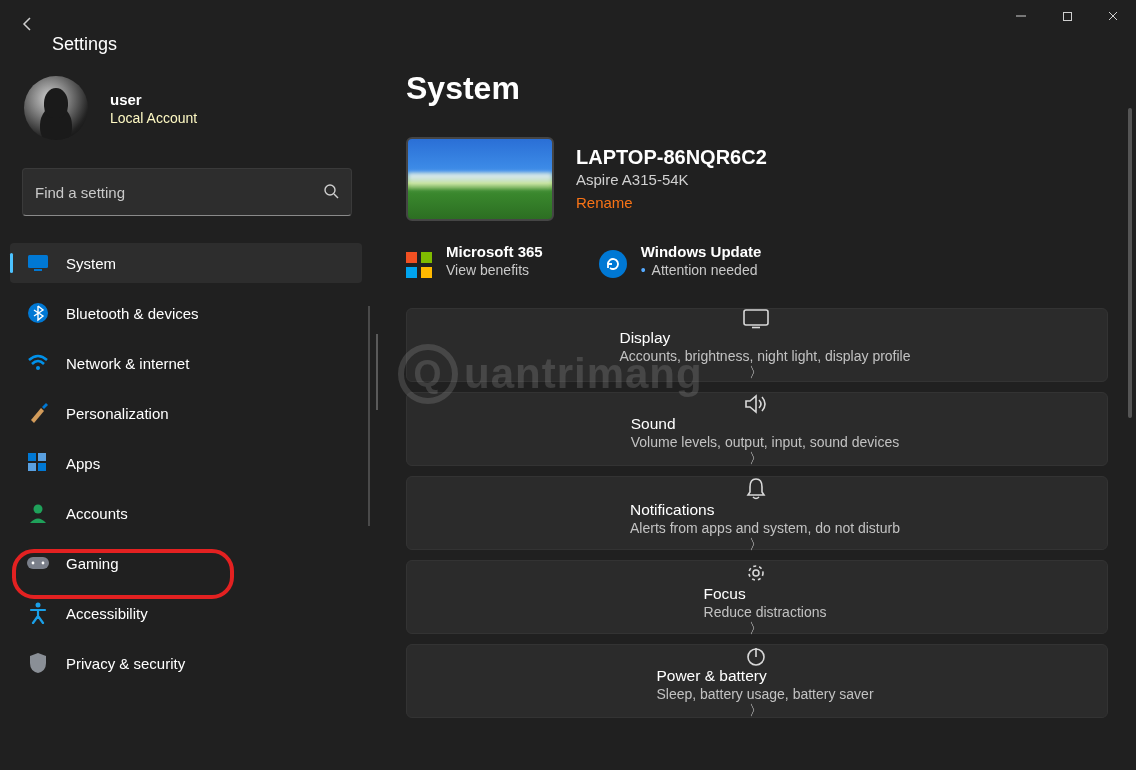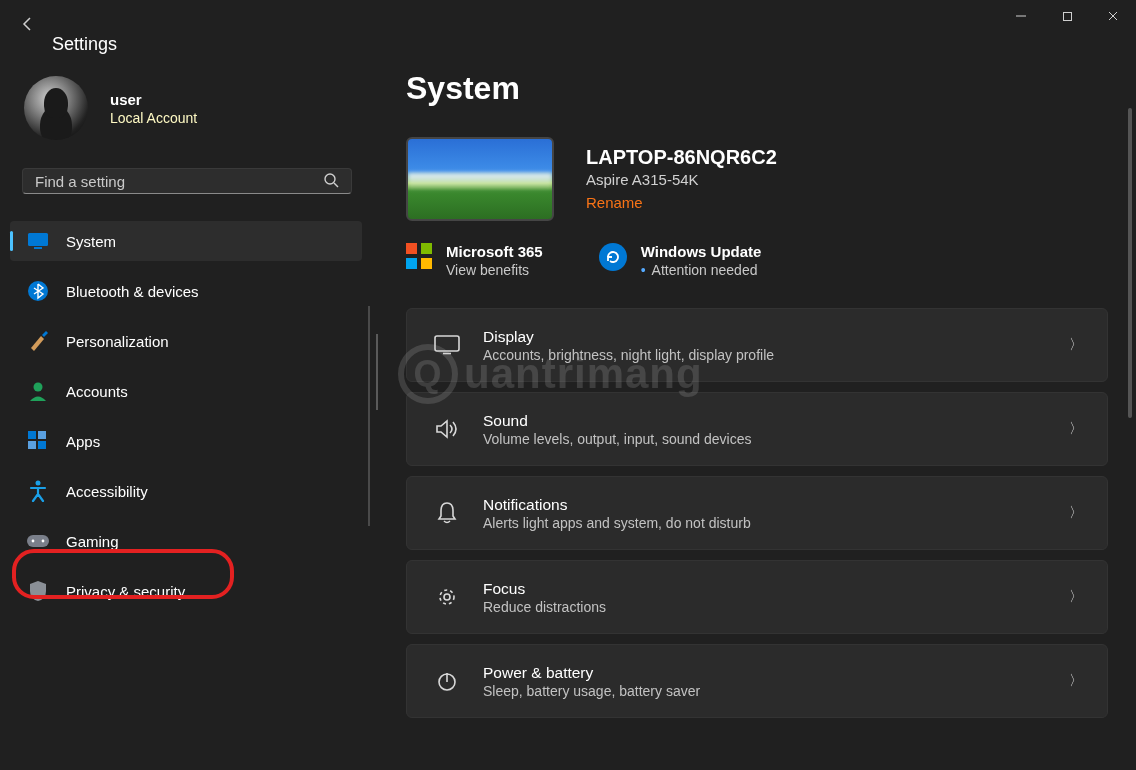--- a/index.html
+++ b/index.html
@@ -59,21 +59,21 @@
   .user-name{font-size:15px;font-weight:600;}
   .user-sub{font-size:14px;color:#fef9c3;margin-top:2px;}
 
   
   .search {
     margin: 0 18px 22px 22px;
     background:#2d2d2d;
     border:1px solid #3a3a3a;
     border-bottom:1px solid #8a8a8a;
     border-radius:4px;
-    height:26px;
+    height:48px;
     display:flex; align-items:center;
     padding: 0 12px;
   }
   .search input{
     flex:1; background:transparent; border:none; outline:none;
     color:#fff; font-size:15px;
   }
   .search input::placeholder{color:#c9c9c9;}
   .search .sicon{color:#cfcfcf; font-size:15px;}
 
@@ -119,27 +119,27 @@
     border:2px solid #454545;
     background: linear-gradient(to bottom, #2a6fd6 0%, #3e8de8 40%, #a7d36a 55%, #3b8a2e 65%, #2c6e22 100%);
     position:relative; overflow:hidden; flex-shrink:0;
   }
   .device-thumb::after{
     content:"";
     position:absolute; left:0; right:0; top:34px; height:18px;
     background: linear-gradient(to bottom, rgba(255,255,255,0.9), rgba(255,255,255,0));
     filter: blur(2px);
   }
-  .device-meta{ margin-left:32px; }
+  .device-meta{ margin-left:22px; }
   .dev-name{ font-size:20px; font-weight:600;}
   .dev-model{ font-size:15px; color:#d0d0d0; margin-top:2px;}
   .dev-rename{ font-size:15px; color:#f97316; margin-top:6px; display:inline-block;}
 
   .info-row{ display:flex; align-items:center; margin-top:22px; gap:56px;}
-  .info-block{ display:flex; align-items:flex-start; gap:14px;}
+  .info-block{ display:flex; align-items:flex-end; gap:14px;}
   .ms-logo{
     width:26px; height:26px; position:relative;
   }
   .ms-logo span{position:absolute;width:11px;height:11px;}
   .ms-logo .a{top:0;left:0;background:#f25022;}
   .ms-logo .b{top:0;right:0;background:#7fba00;}
   .ms-logo .c{bottom:0;left:0;background:#00a4ef;}
   .ms-logo .d{bottom:0;right:0;background:#ffb900;}
   .wu-icon{
     width:28px;height:28px;border-radius:50%;
@@ -156,20 +156,21 @@
 
   .cards{ margin-top:30px; display:flex; flex-direction:column; gap:10px; }
   .card{
     background:#2b2b2b;
     border:1px solid #333;
     border-radius:6px;
     height:74px;
     display:flex;align-items:center;
     padding: 0 24px 0 22px;
     cursor:pointer;
+    flex-direction:column;
   }
   .card .cicon{
     width:36px; display:flex;align-items:center;justify-content:center;
     color:#d8d8d8;
     flex-shrink:0;
   }
   .card .ctext{ margin-left:18px; flex:1;}
   .card .ctitle{ font-size:15.5px;}
   .card .csub{ font-size:14px; color:#c2c2c2; margin-top:1px;}
   .card .chevron{ color:#cfcfcf; font-size:14px;}
@@ -265,65 +266,75 @@
         <span class="nav-icon">
           <svg width="22" height="22">
               <circle cx="11" cy="11" r="10" fill="#0078d4"></circle>
               <path d="M11 4 L11 18 L16 14 L7 8 M11 4 L16 8 L7 14" stroke="#fff" stroke-width="1.4" fill="none"></path>
             </svg>
         </span>
         <span class="nav-label">Bluetooth &amp; devices</span>
       </div>
       <div class="nav-item">
         <span class="nav-icon">
+          <svg width="22" height="18">
+              <path d="M2 6 Q11 -2 20 6" stroke="#0091ea" stroke-width="2.5" fill="none"></path>
+              <path d="M5 10 Q11 4 17 10" stroke="#0091ea" stroke-width="2.5" fill="none"></path>
+              <circle cx="11" cy="14" r="2" fill="#0091ea"></circle>
+            </svg>
+        </span>
+        <span class="nav-label">Network &amp; internet</span>
+      </div>
+      <div class="nav-item">
+        <span class="nav-icon">
           <svg width="22" height="22">
               <path d="M4 18 L14 6 L17 9 L7 21 Z" fill="#d29b5a"></path>
               <path d="M15 5 L19 1 L21 3 L17 7 Z" fill="#0078d4"></path>
             </svg>
         </span>
         <span class="nav-label">Personalization</span>
-      </div>
-      <div class="nav-item">
-        <span class="nav-icon">
-          <svg width="20" height="20">
-              <circle cx="10" cy="6" r="4.5" fill="#1fa15a"></circle>
-              <path d="M2 20 Q10 11 18 20 Z" fill="#1fa15a"></path>
-            </svg>
-        </span>
-        <span class="nav-label">Accounts</span>
       </div>
       <div class="nav-item">
         <span class="nav-icon">
           <svg width="20" height="20">
               <rect x="0" y="0" width="8" height="8" fill="#0078d4"></rect>
               <rect x="10" y="0" width="8" height="8" fill="#5aa0e0"></rect>
               <rect x="0" y="10" width="8" height="8" fill="#5aa0e0"></rect>
               <rect x="10" y="10" width="8" height="8" fill="#0078d4"></rect>
             </svg>
         </span>
         <span class="nav-label">Apps</span>
       </div>
       <div class="nav-item">
         <span class="nav-icon">
-          <svg width="20" height="22">
-              <circle cx="10" cy="3" r="2.5" fill="#1aa0e8"></circle>
-              <path d="M3 8 L17 8 M10 8 L10 14 M10 14 L5 21 M10 14 L15 21" stroke="#1aa0e8" stroke-width="2.2" fill="none" stroke-linecap="round"></path>
-            </svg>
-        </span>
-        <span class="nav-label">Accessibility</span>
+          <svg width="20" height="20">
+              <circle cx="10" cy="6" r="4.5" fill="#1fa15a"></circle>
+              <path d="M2 20 Q10 11 18 20 Z" fill="#1fa15a"></path>
+            </svg>
+        </span>
+        <span class="nav-label">Accounts</span>
       </div>
       <div class="nav-item">
         <span class="nav-icon">
           <svg width="24" height="16">
               <rect x="1" y="2" width="22" height="12" rx="6" fill="#7a7f8a"></rect>
               <circle cx="7" cy="8" r="1.4" fill="#fff"></circle>
               <circle cx="17" cy="8" r="1.4" fill="#fff"></circle>
             </svg>
         </span>
         <span class="nav-label">Gaming</span>
+      </div>
+      <div class="nav-item">
+        <span class="nav-icon">
+          <svg width="20" height="22">
+              <circle cx="10" cy="3" r="2.5" fill="#1aa0e8"></circle>
+              <path d="M3 8 L17 8 M10 8 L10 14 M10 14 L5 21 M10 14 L15 21" stroke="#1aa0e8" stroke-width="2.2" fill="none" stroke-linecap="round"></path>
+            </svg>
+        </span>
+        <span class="nav-label">Accessibility</span>
       </div>
       <div class="nav-item">
         <span class="nav-icon">
           <svg width="18" height="22">
               <path d="M9 1 L17 4 L17 11 Q17 19 9 21 Q1 19 1 11 L1 4 Z" fill="#8a8f96"></path>
             </svg>
         </span>
         <span class="nav-label">Privacy &amp; security</span>
       </div>
     </div>
@@ -404,21 +415,21 @@
 
       <div class="card">
         <span class="cicon">
           <svg width="22" height="24">
               <path d="M11 2 Q17 2 17 10 L17 15 L19 18 L3 18 L5 15 L5 10 Q5 2 11 2 Z" stroke="#d8d8d8" stroke-width="1.6" fill="none"></path>
               <path d="M8 20 Q11 23 14 20" stroke="#d8d8d8" stroke-width="1.6" fill="none"></path>
             </svg>
         </span>
         <div class="ctext">
           <div class="ctitle">Notifications</div>
-          <div class="csub">Alerts light apps and system, do not disturb</div>
+          <div class="csub">Alerts from apps and system, do not disturb</div>
         </div>
         <span class="chevron">〉</span>
       </div>
 
       <div class="card">
         <span class="cicon">
           <svg width="24" height="24">
               <circle cx="12" cy="12" r="7" stroke="#d8d8d8" stroke-width="1.6" fill="none" stroke-dasharray="3 3"></circle>
               <circle cx="12" cy="12" r="3" stroke="#d8d8d8" stroke-width="1.6" fill="none"></circle>
             </svg>

